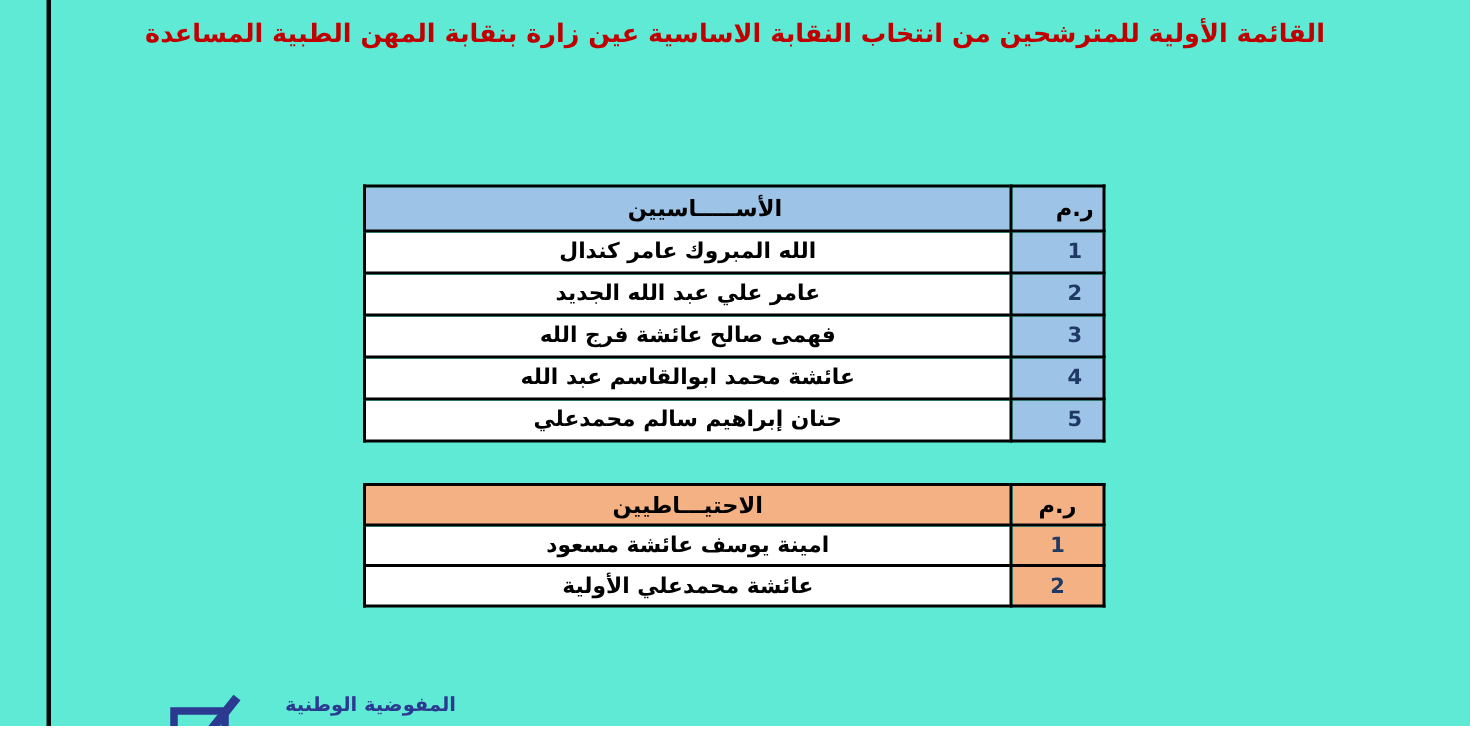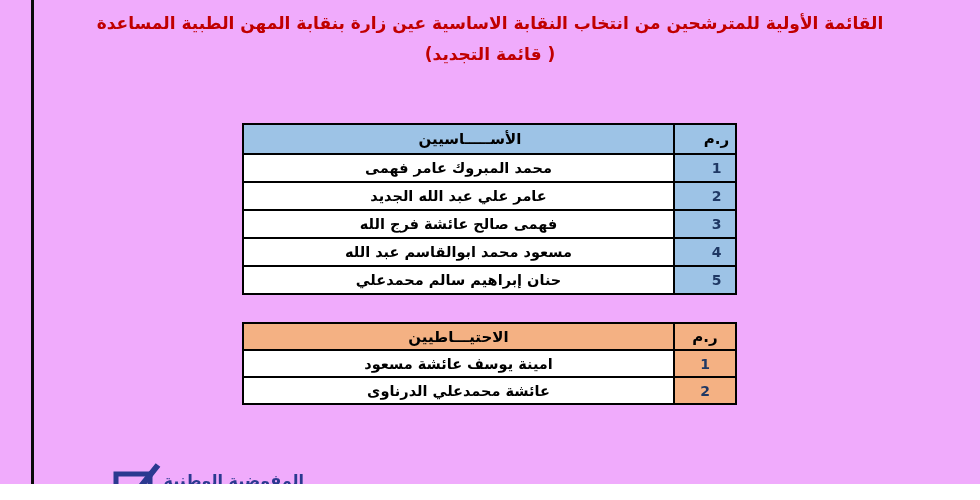--- a/index.html
+++ b/index.html
@@ -7,21 +7,21 @@
     --primary-header-bg:#9DC3E6;
     --reserve-header-bg:#F4B183;
     --number-text:#1F3864;
     --logo-blue:#2B3990;
     --border-color:#000000;
   }
   *{box-sizing:border-box;margin:0;padding:0;}
   html,body{background:#fff;}
   body{font-family:"DejaVu Sans",sans-serif;}
   .page{
-    position:relative;width:980px;height:484px;background:#f0abfc;overflow:hidden;
+    position:relative;width:980px;height:484px;background:#5eead4;overflow:hidden;
   }
   .scan-line{
     position:absolute;left:31px;top:0;width:2.5px;height:500px;background:#0a0a0a;
   }
   .title-block{
     position:absolute;top:10px;left:0;width:980px;text-align:center;direction:rtl;
     color:var(--title-red);font-weight:700;
   }
   .title-line1{font-size:17px;line-height:26px;}
   .title-line2{font-size:17px;line-height:26px;margin-top:5px;}
@@ -46,60 +46,59 @@
   .t-reserve tr.hdr td, .t-reserve td.num{background:var(--reserve-header-bg);}
   tr.hdr td{font-size:15px;color:#000;}
   td.num{font-size:14px;color:var(--number-text);}
   td.name{font-size:14.5px;color:#000;background:#fff;}
   .logo{
     position:absolute;left:112px;top:460px;display:flex;align-items:flex-start;
   }
   .logo-mark{display:block;margin-top:2px;}
   .logo-text{
     width:142px;text-align:right;direction:rtl;color:var(--logo-blue);
-    font-weight:700;font-size:16px;line-height:17.5px;margin-top:12px;
+    font-weight:700;font-size:13px;line-height:17.5px;margin-top:2px;
   }
 </style>
 </head>
 <body>
 
 <div class="page">
 
   <div class="scan-line"></div>
 
   <div class="title-block">
     <div class="title-line1">القائمة الأولية للمترشحين من انتخاب النقابة الاساسية عين زارة بنقابة المهن الطبية المساعدة</div>
-    <div class="title-line2">( قائمة التجديد)</div>
   </div>
 
   <table class="list t-primary">
     <colgroup>
         <col class="c-num">
         <col class="c-name">
       </colgroup>
     <tbody>
       <tr class="hdr">
         <td class="num-h">ر.م</td>
         <td>الأســـــاسيين</td>
       </tr>
       <tr>
         <td class="num">1</td>
-        <td class="name">محمد المبروك عامر فهمى</td>
+        <td class="name">الله المبروك عامر كندال</td>
       </tr>
       <tr>
         <td class="num">2</td>
         <td class="name">عامر علي عبد الله الجديد</td>
       </tr>
       <tr>
         <td class="num">3</td>
         <td class="name">فهمى صالح عائشة فرج الله</td>
       </tr>
       <tr>
         <td class="num">4</td>
-        <td class="name">مسعود محمد ابوالقاسم عبد الله</td>
+        <td class="name">عائشة محمد ابوالقاسم عبد الله</td>
       </tr>
       <tr>
         <td class="num">5</td>
         <td class="name">حنان إبراهيم سالم محمدعلي</td>
       </tr>
     </tbody>
   </table>
 
   <table class="list t-reserve">
     <colgroup>
@@ -110,21 +109,21 @@
       <tr class="hdr">
         <td class="num-h">ر.م</td>
         <td>الاحتيـــاطيين</td>
       </tr>
       <tr>
         <td class="num">1</td>
         <td class="name">امينة يوسف عائشة مسعود</td>
       </tr>
       <tr>
         <td class="num">2</td>
-        <td class="name">عائشة محمدعلي الدرناوى</td>
+        <td class="name">عائشة محمدعلي الأولية</td>
       </tr>
     </tbody>
   </table>
 
   <div class="logo">
     <svg class="logo-mark" width="50" height="48" viewBox="0 0 50 48">
       <rect x="4" y="12" width="34" height="34" fill="none" stroke="#2B3990" stroke-width="5"></rect>
       <polyline points="11,28 18,38 46,3" fill="none" stroke="#2B3990" stroke-width="6"></polyline>
     </svg>
     <div class="logo-text">

